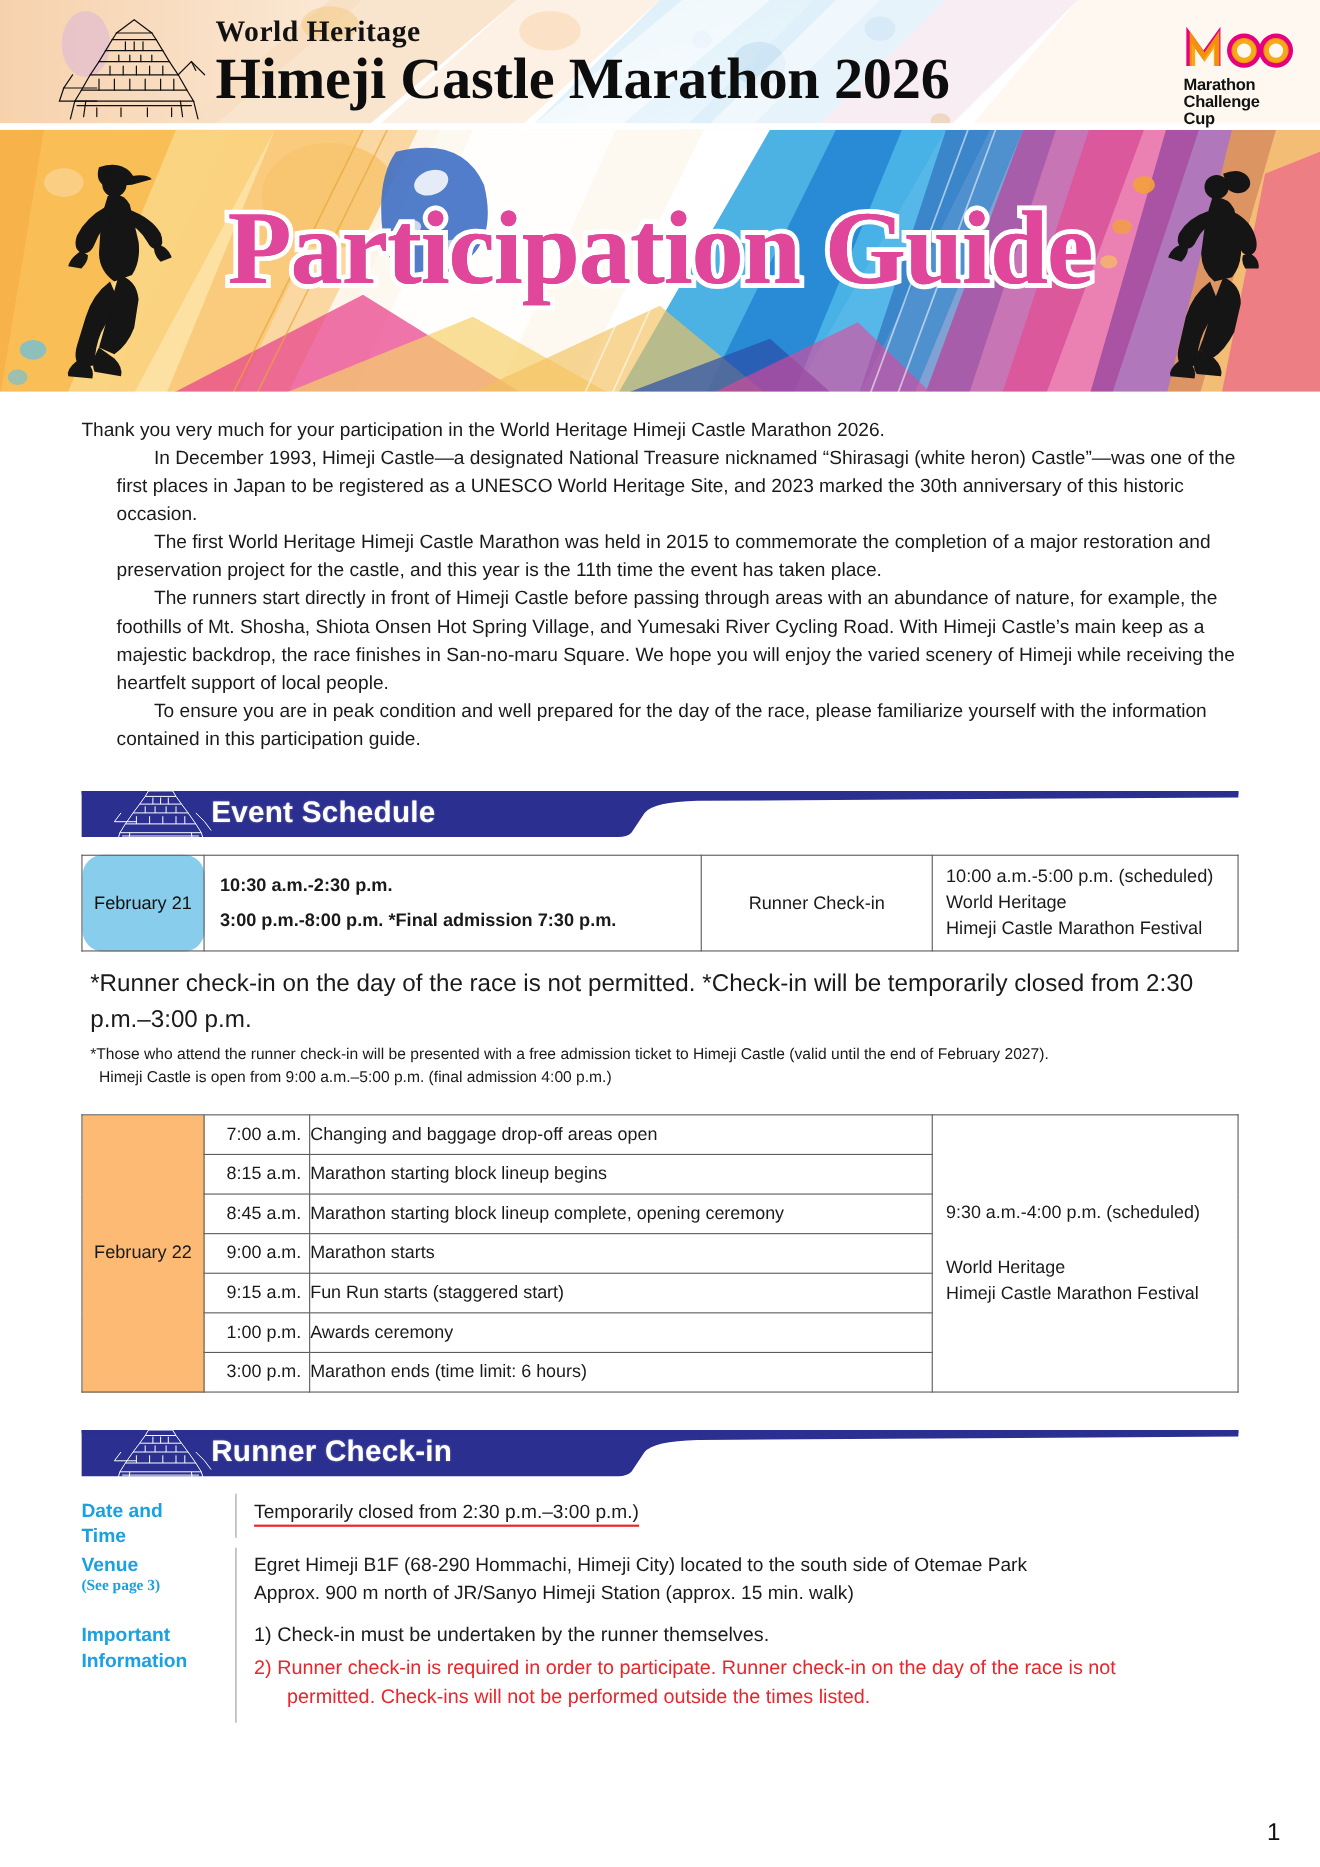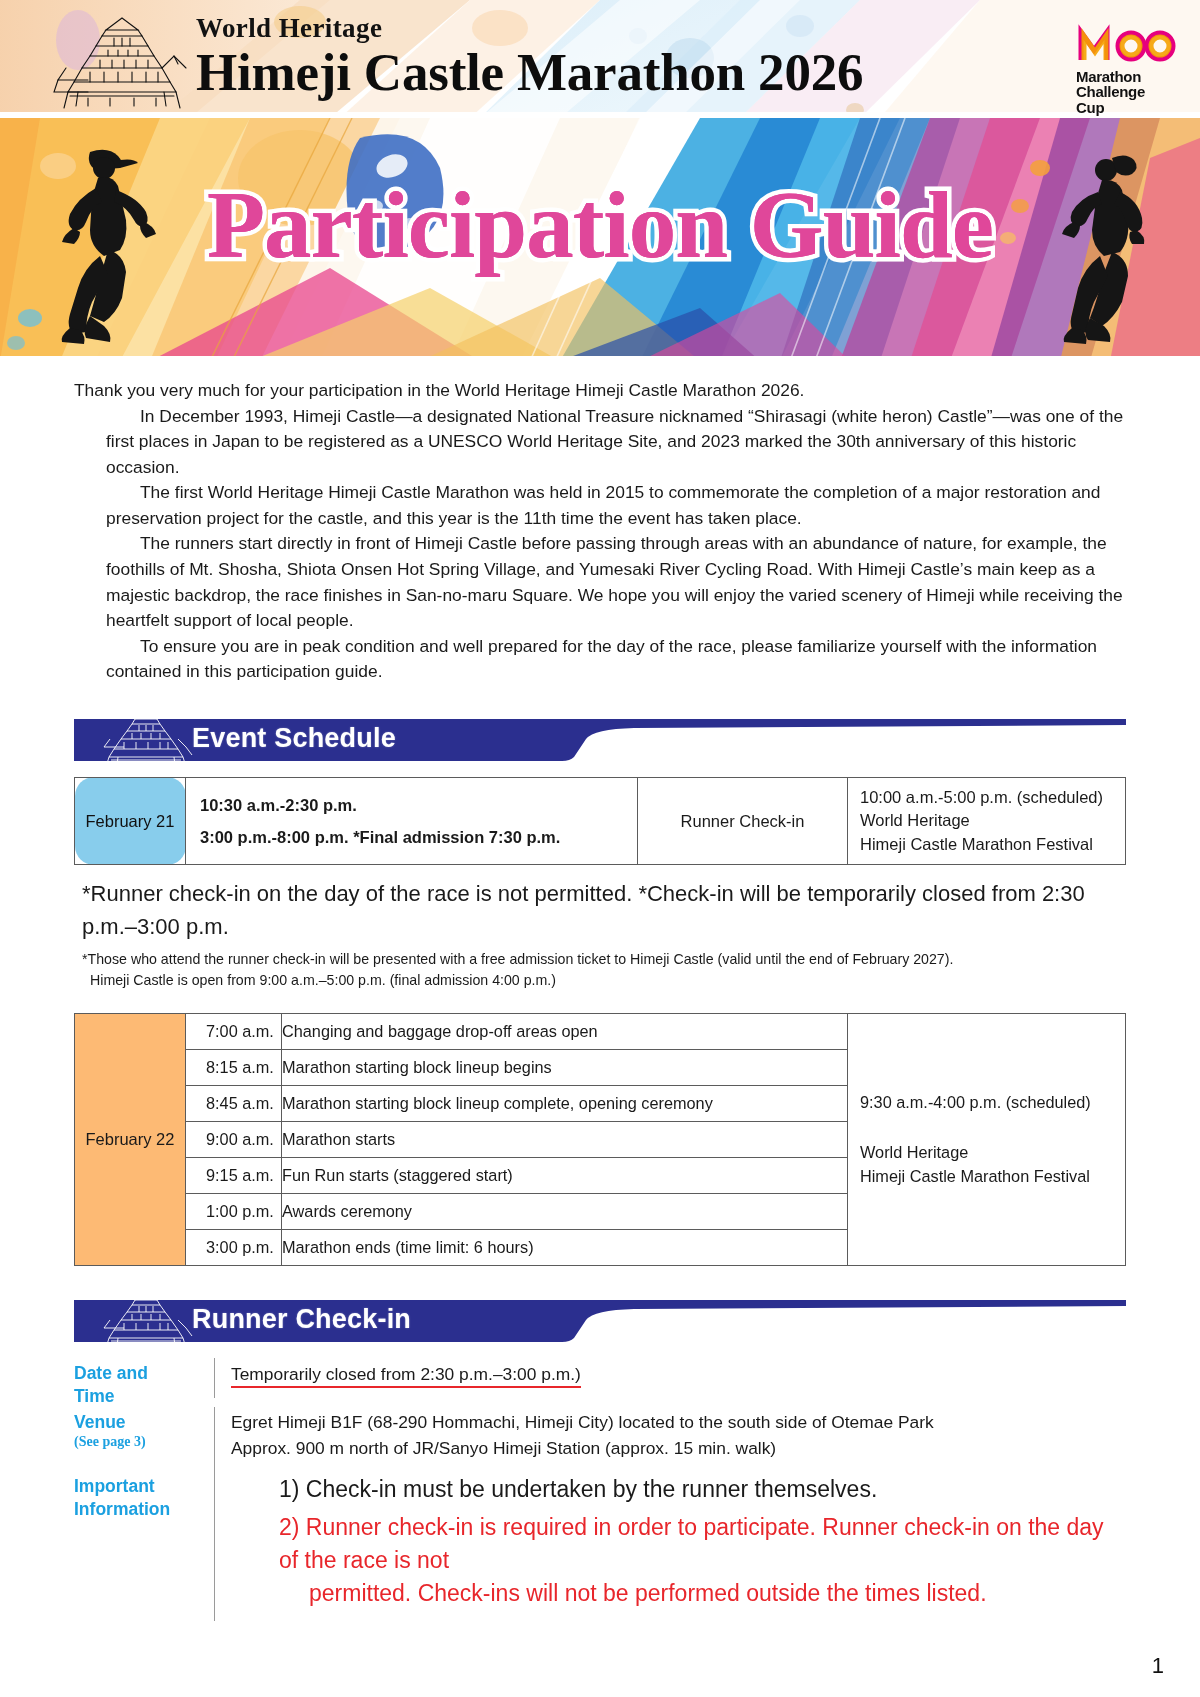--- a/index.html
+++ b/index.html
@@ -112,21 +112,21 @@
   .ci-key {
     width: 140px; color: #1ba0e0; font-weight: bold; font-size: 17.5px;
     line-height: 1.28; flex: none; padding-top: 4px;
   }
   .ci-key .small { font-size: 14px; display: block; font-weight: bold; font-family: Liberation Serif, serif; }
   .ci-val { flex: 1; border-left: 1.4px solid #9a9a9a; padding: 2px 0 10px 16px; }
   .big-date { font-size: 24px; line-height: 1.18; }
   .big-date .sm { font-size: 16.5px; }
   .u-red { border-bottom: 2px solid #e8262b; display: inline-block; padding-bottom: 1px; }
   .venue-line { font-size: 17.4px; line-height: 1.5; }
-  .info-line { font-size: 23px; line-height: 1.45; margin-left: 48px; }
+  .info-line { font-size: 18px; line-height: 1.45; }
   .info-red { color: #e8262b; }
   .info-red .cont { display: block; padding-left: 30px; }
 
   .pagenum {
     position: absolute; right: 36px; bottom: 18px;
     font-size: 22px; color: #111;
   }
 </style>
 </head>
 <body>

